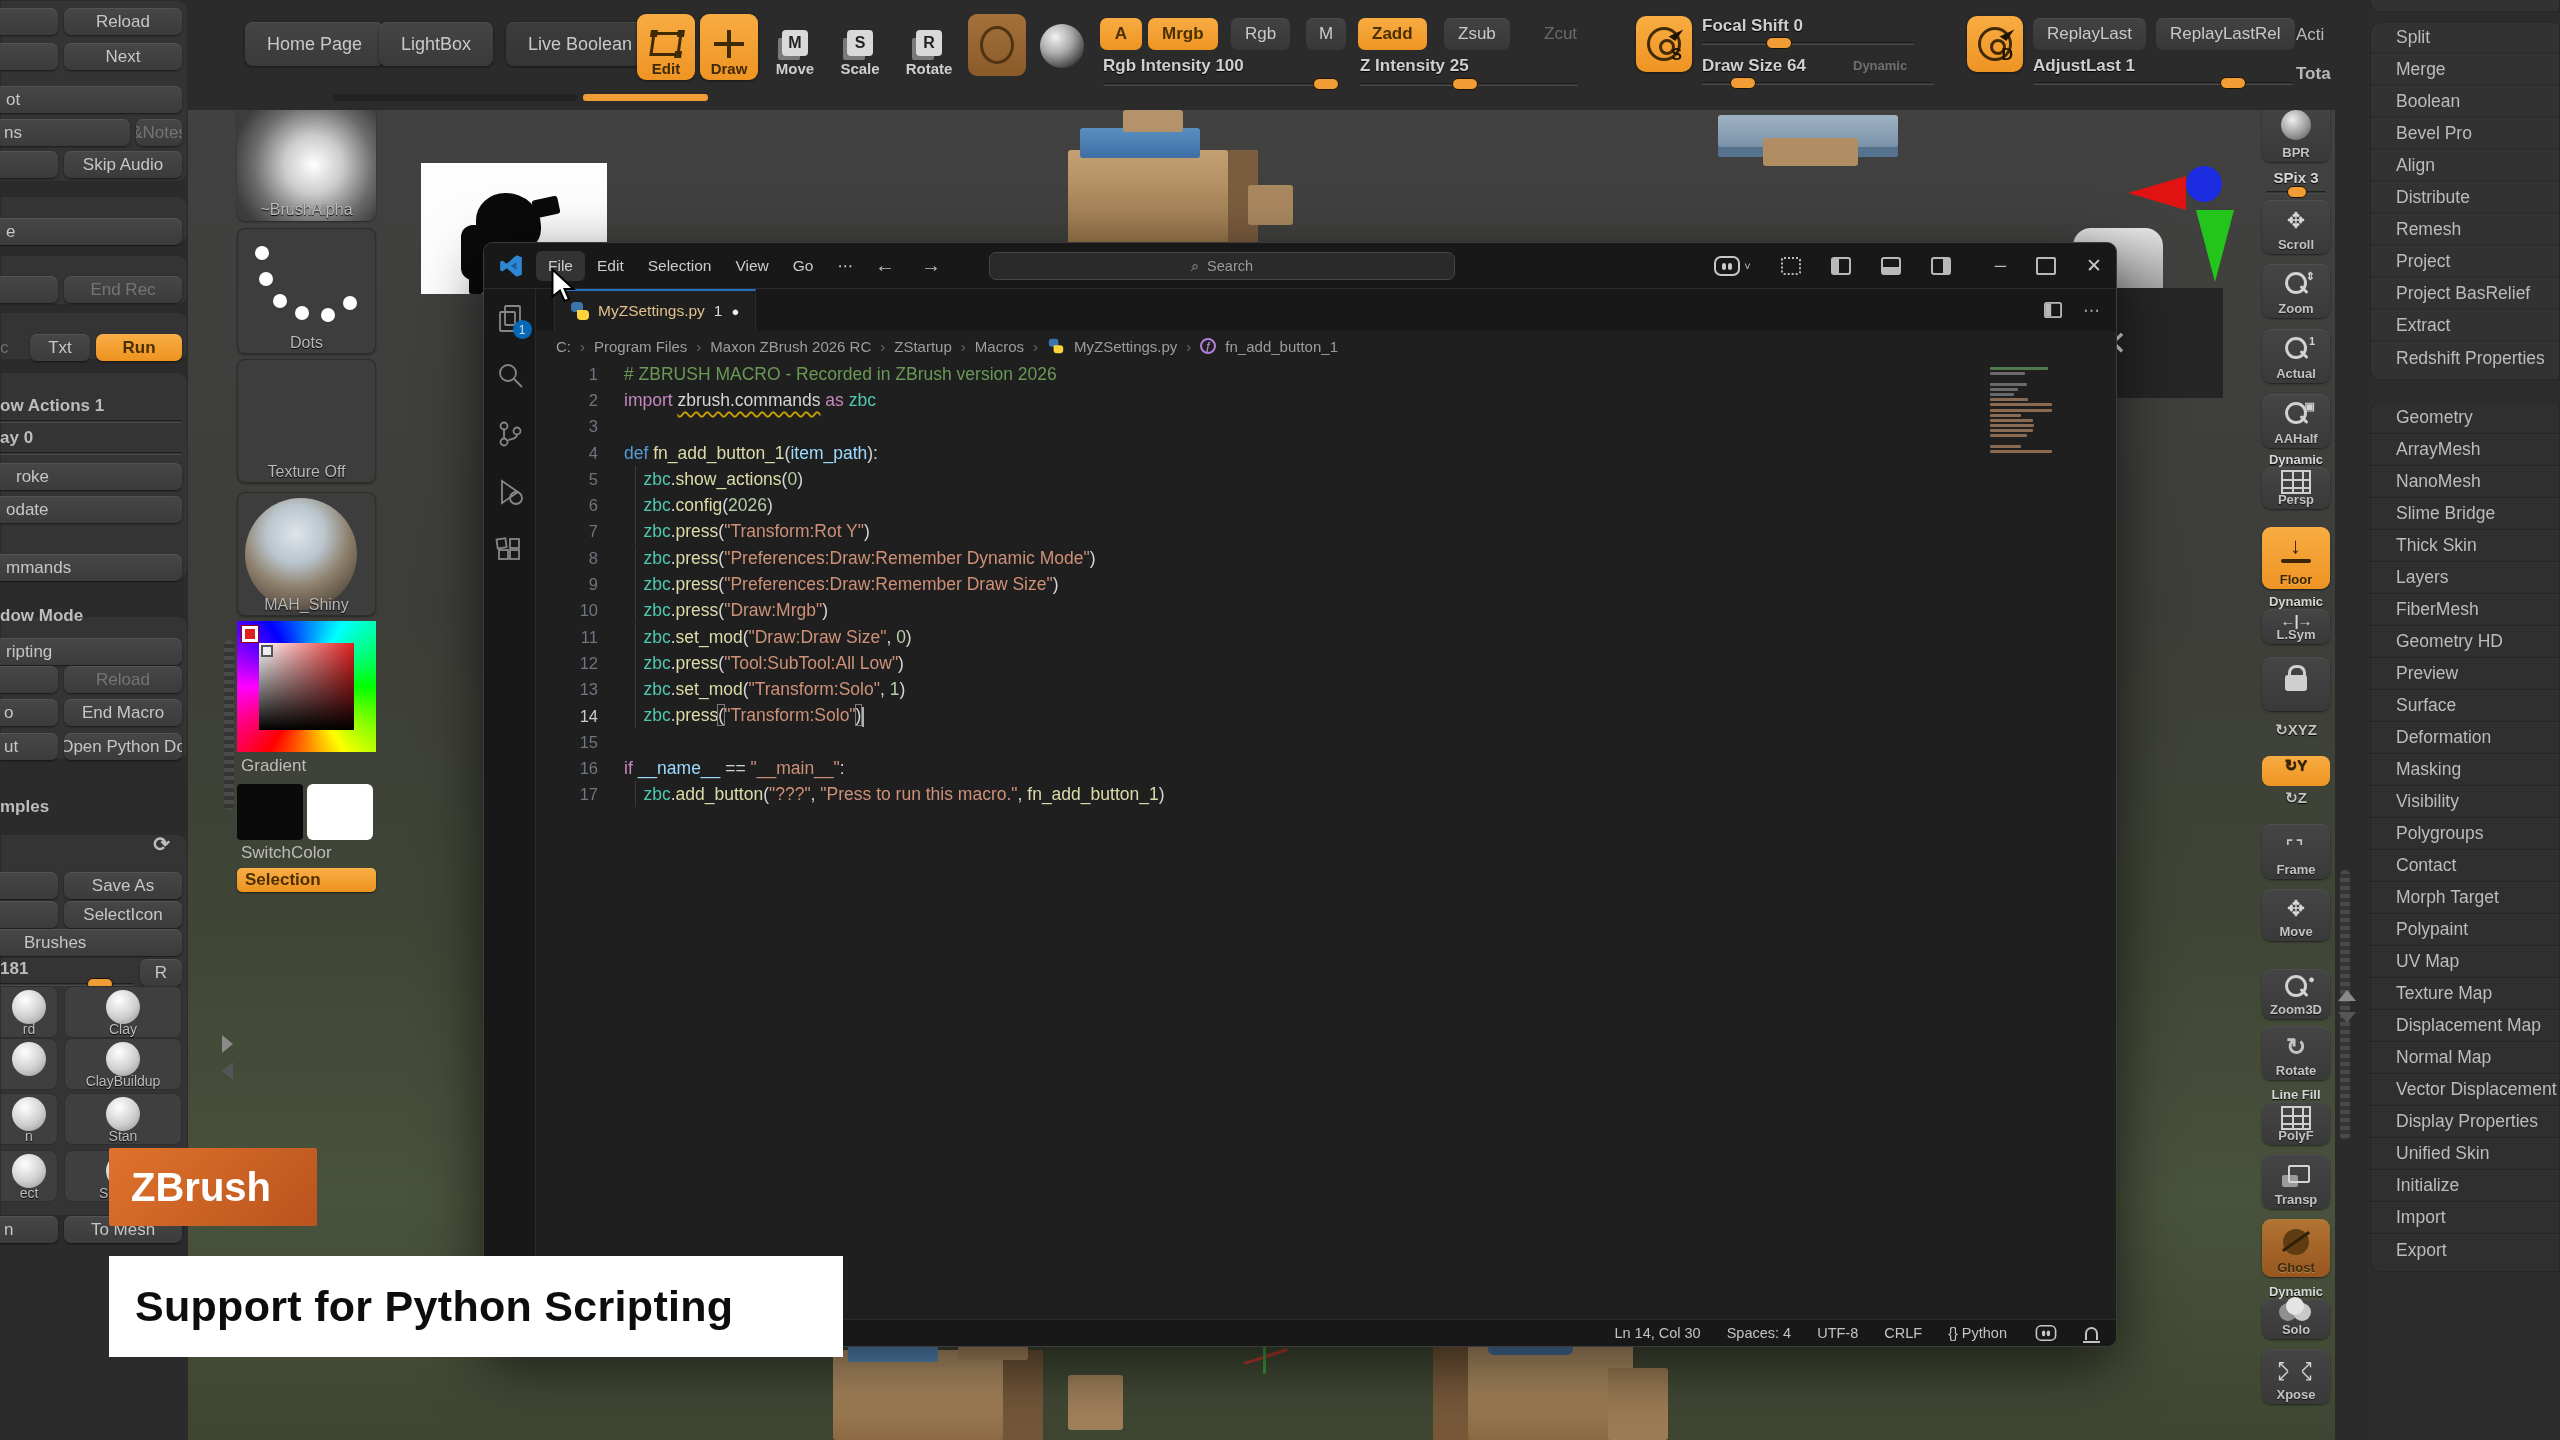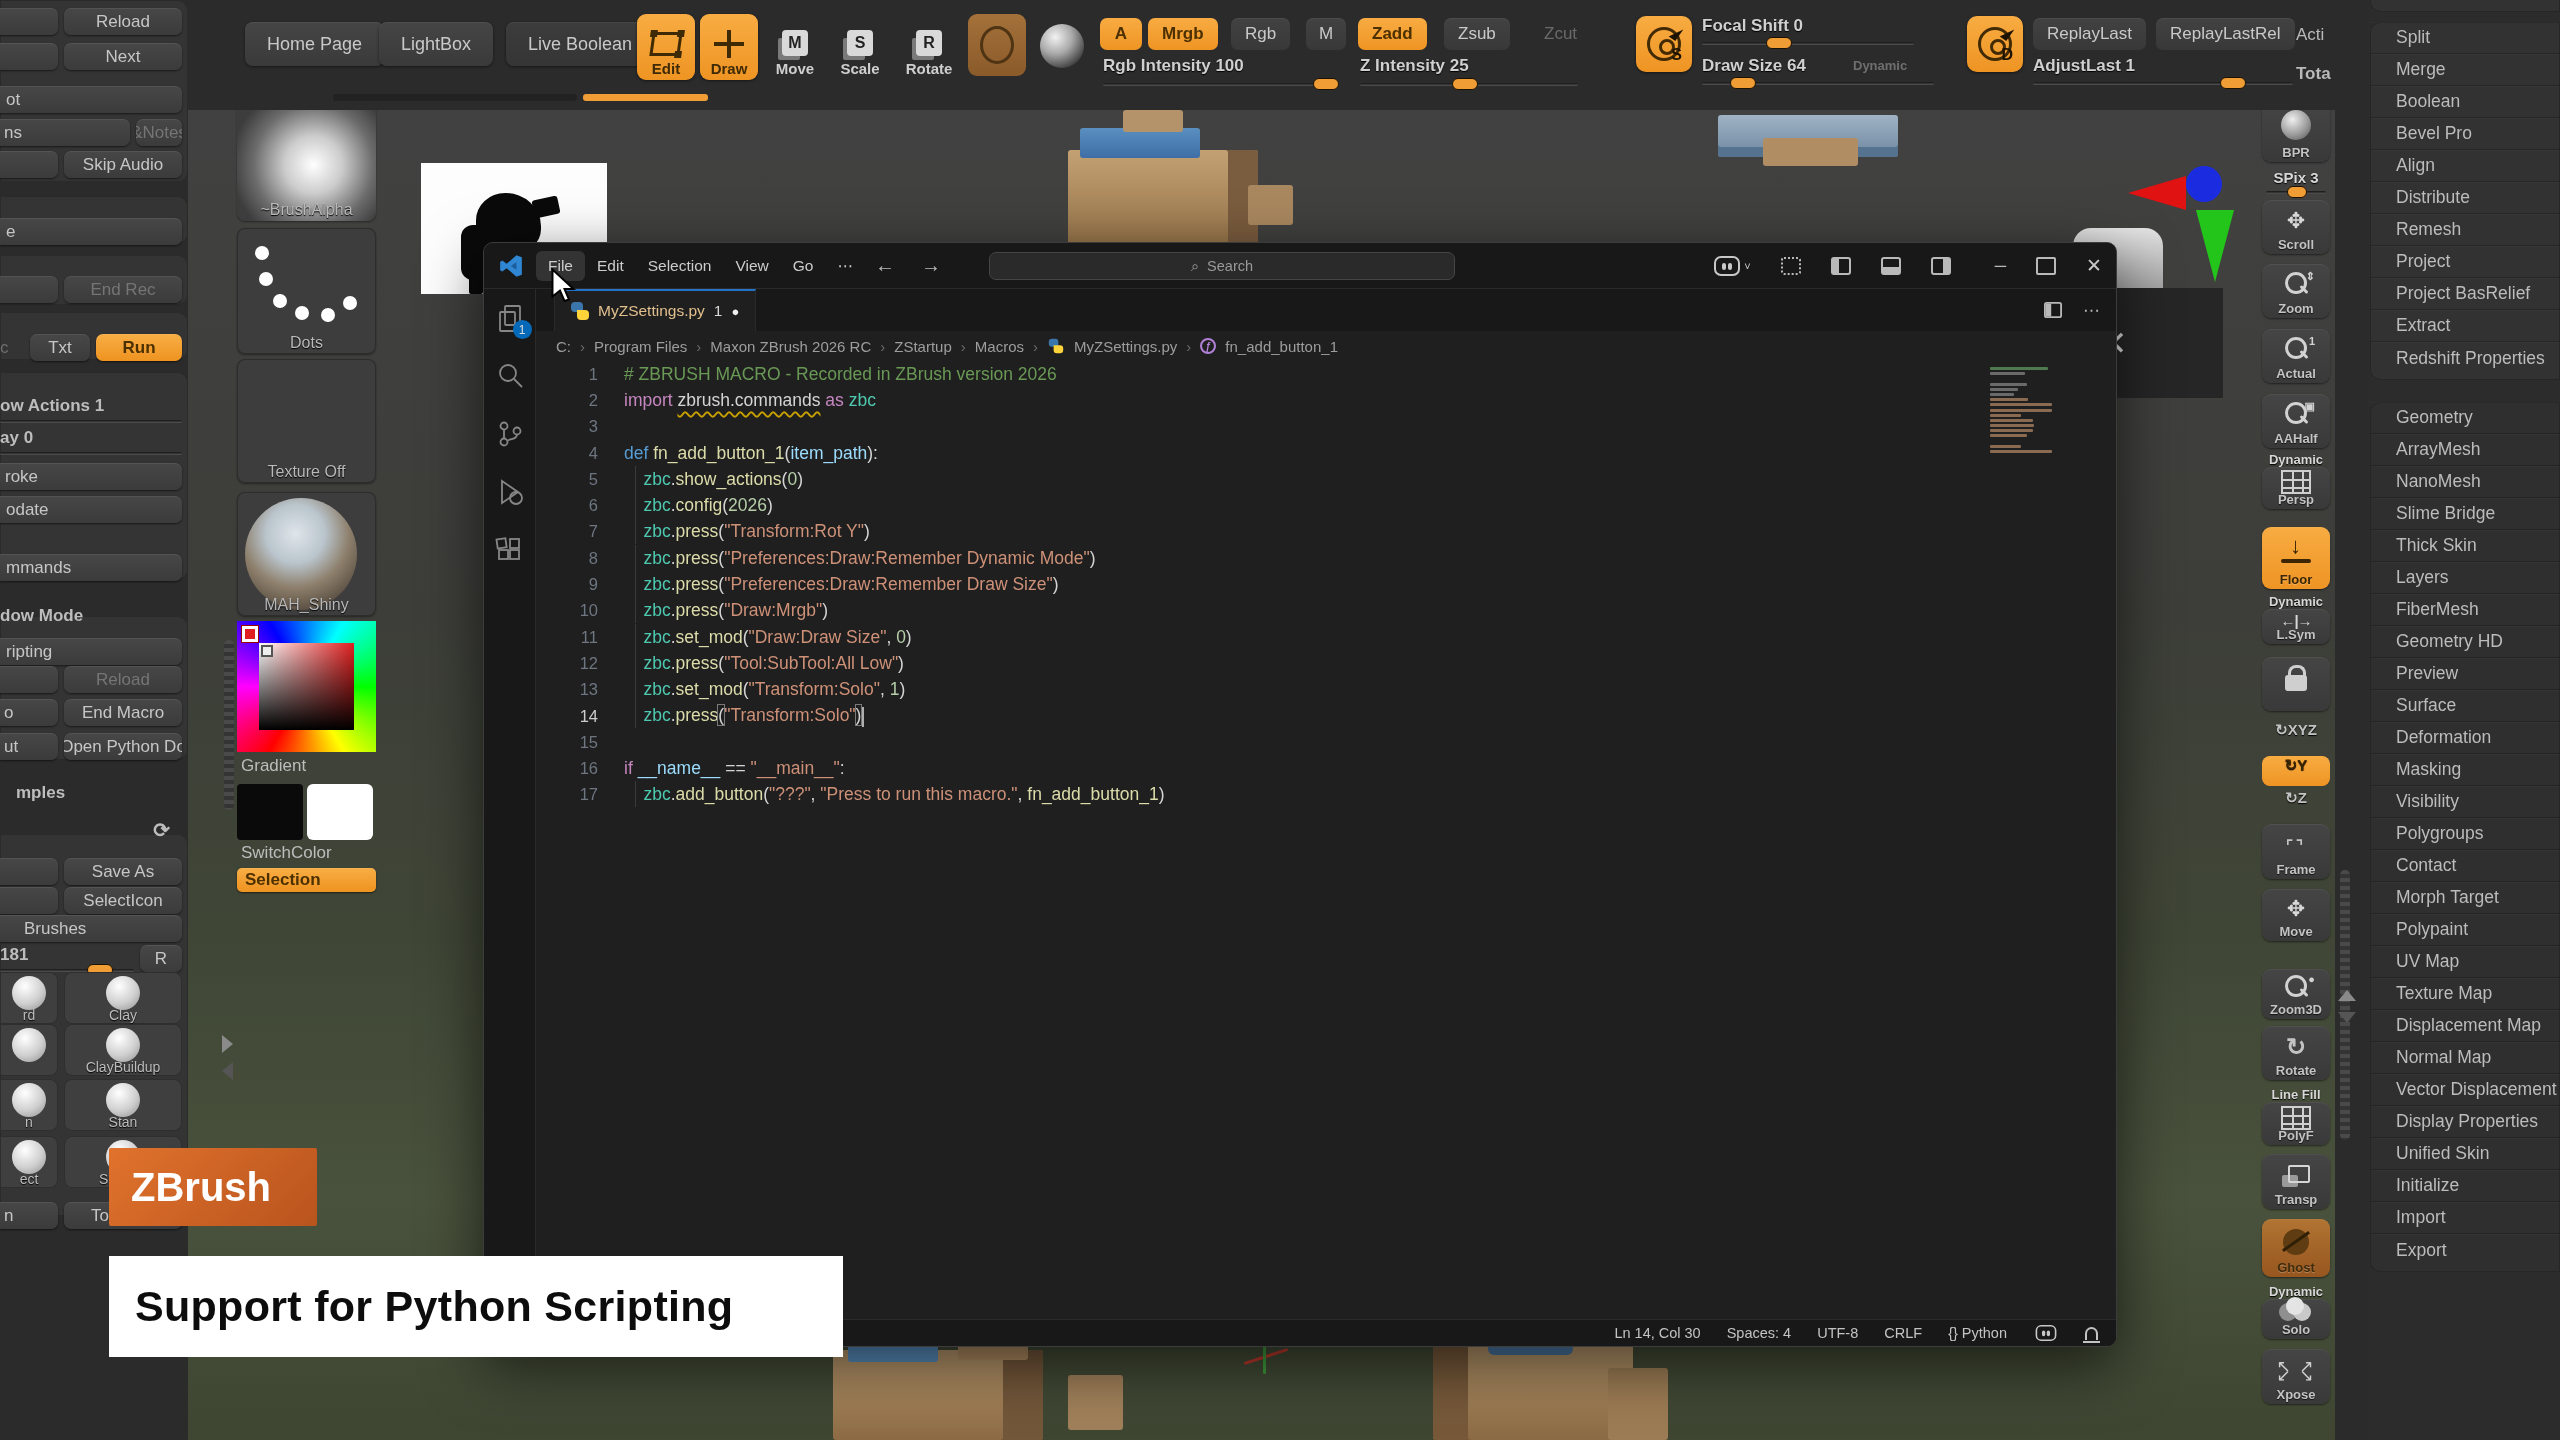--- a/index.html
+++ b/index.html
@@ -386,21 +386,21 @@
             <div class="ztrack" style="margin-top: 4px;"></div>
           </div>
         </div>
         <div class="l1row" style="margin-top: 5px;">
           <div class="flex1">
             <div class="zlabel">ay 0</div>
             <div class="ztrack" style="margin-top: 4px;"></div>
           </div>
         </div>
         <div class="l1row" style="margin-top: 8px;">
-          <div class="zbtn flex1" style="justify-content: flex-start; padding-left: 5px; border-radius: 0px 7px 7px 0px;">roke</div>
+          <div class="zbtn flex1" style="justify-content: flex-start; padding-left: 16px; border-radius: 0px 7px 7px 0px;">roke</div>
         </div>
         <div class="l1row" style="margin-top: 6px;">
           <div class="zbtn flex1" style="justify-content: flex-start; padding-left: 6px; border-radius: 0px 7px 7px 0px;">odate</div>
         </div>
         <div class="l1row" style="margin-top: 31px;">
           <div class="zbtn flex1" style="justify-content: flex-start; padding-left: 6px; border-radius: 0px 7px 7px 0px;">mmands</div>
         </div>
         <div class="l1row" style="margin-top: 25px;">
           <div class="zlabel">dow Mode</div>
         </div>
@@ -412,21 +412,21 @@
           <div class="zbtn dim flex1">Reload</div>
         </div>
         <div class="l1row" style="margin-top: 6px;">
           <div class="zbtn cut" style="width: 58px;">o</div>
           <div class="zbtn flex1">End Macro</div>
         </div>
         <div class="l1row" style="margin-top: 7px;">
           <div class="zbtn cut" style="width: 58px;">ut</div>
           <div class="zbtn flex1">Open Python Do</div>
         </div>
-        <div class="l1row" style="margin-top: 23px; padding-left: 16px;">
+        <div class="l1row" style="margin-top: 37px;">
           <div class="zlabel">mples</div>
         </div>
         <div class="l1row" style="margin-top: 15px;">
           <div class="zlabel" style="margin-left: auto; margin-right: 12px; font-size: 20px;">⟳</div>
         </div>
         <div class="l1row" style="margin-top: 16px;">
           <div class="zbtn cut" style="width: 58px;"></div>
           <div class="zbtn flex1">Save As</div>
         </div>
         <div class="l1row" style="margin-top: 2px;">

